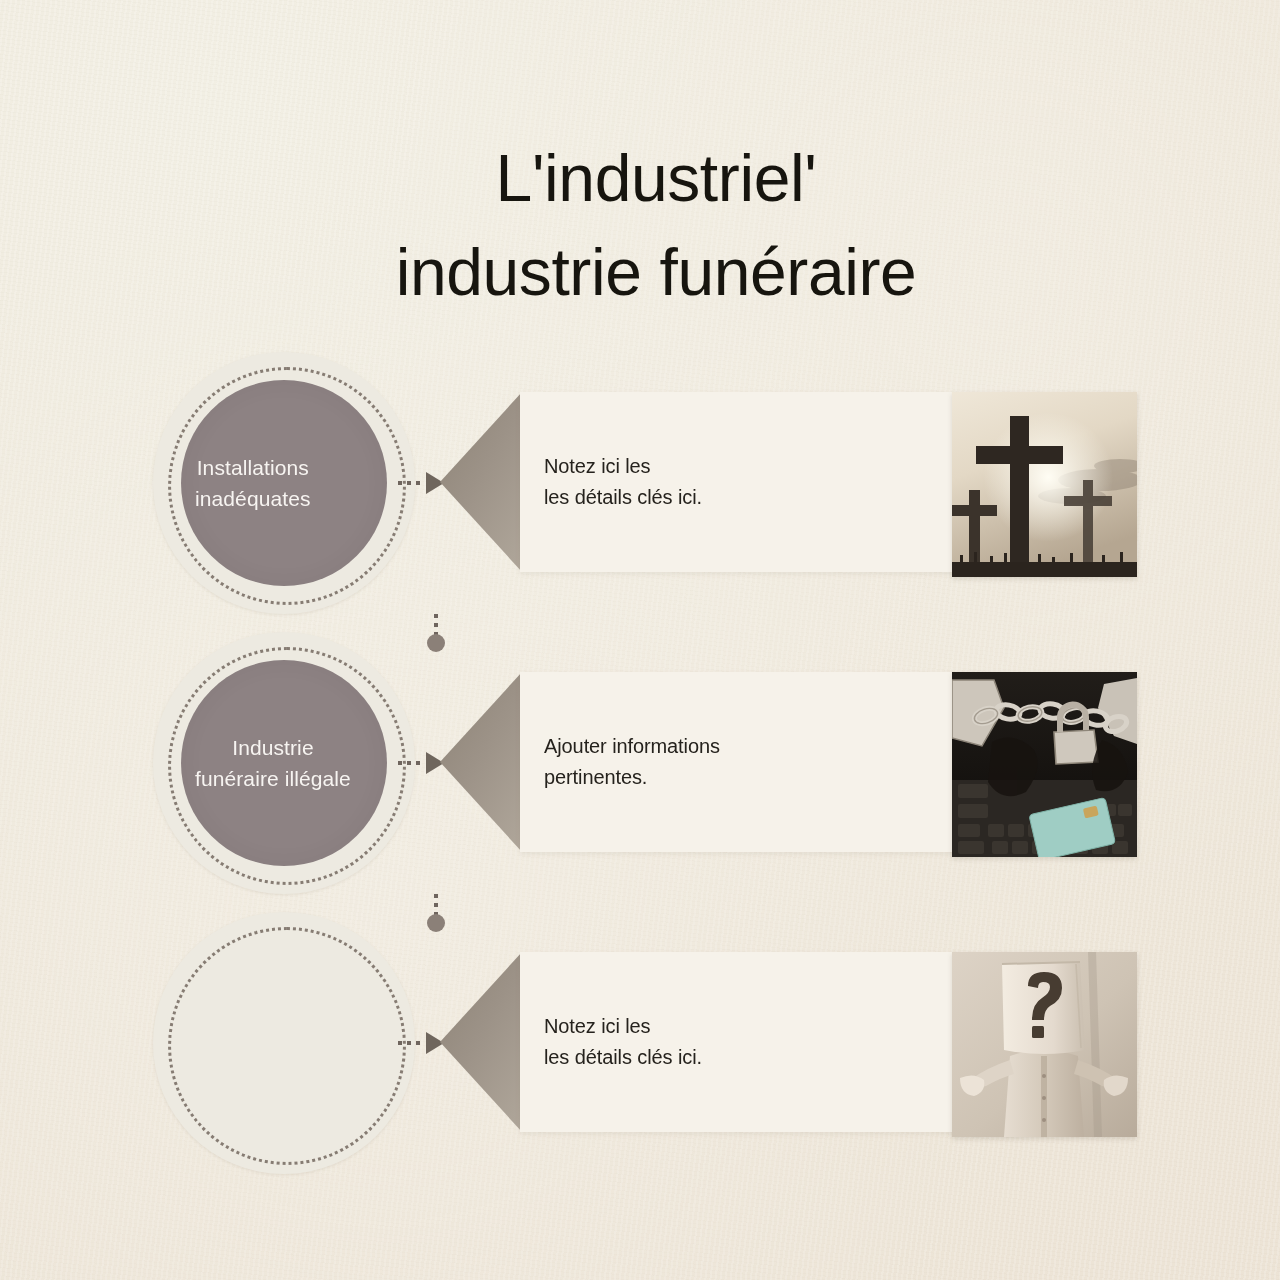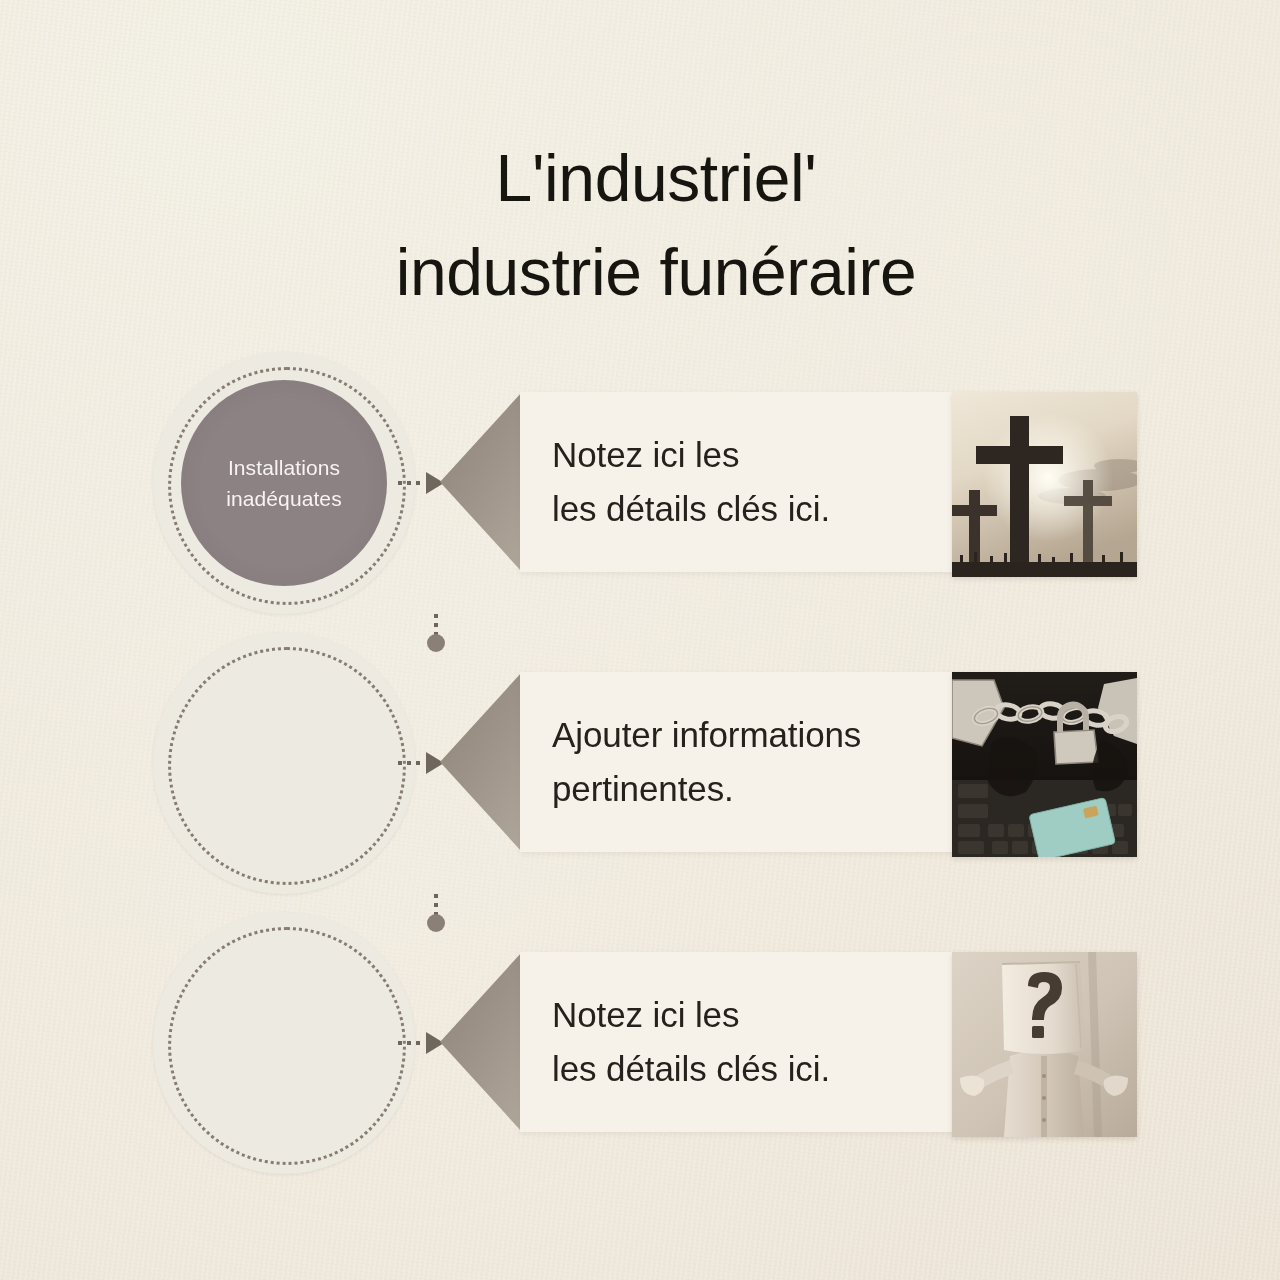--- a/index.html
+++ b/index.html
@@ -80,21 +80,21 @@
     opacity: .92;
   }
   .disc {
     position: absolute;
     left: 28px; top: 28px;
     width: 206px; height: 206px;
     border-radius: 50%;
     background: #8d8283;
     display: flex;
     align-items: center;
-    justify-content: center;
+    justify-content: flex-start;
     box-shadow: inset 0 0 26px rgba(0,0,0,.045);
   }
   .disc-label {
     color: #f7f4f1;
     font-size: 21px;
     line-height: 1.5;
     text-align: center;
     white-space: pre-line;
     padding: 0 14px;
     letter-spacing: .1px;
@@ -156,25 +156,25 @@
     position: absolute;
     left: 520px;
     top: 40px;
     width: 435px;
     height: 180px;
     background: #f6f2ea;
     box-shadow: 0 2px 5px rgba(120,105,85,.10);
   }
   .panel-text {
     position: absolute;
-    left: 32px;
+    left: 24px;
     top: 50%;
     transform: translateY(-50%);
     color: #25221d;
-    font-size: 35px;
+    font-size: 20px;
     line-height: 1.54;
     white-space: pre-line;
     letter-spacing: -.1px;
   }
 
   
   .thumb {
     position: absolute;
     left: 952px;
     top: 40px;
@@ -267,20 +267,24 @@
         </g>
       </svg>
     </div>
   </div>
 
   <div class="row" id="row-1">
 
     <div class="circle-wrap">
       <div class="halo"></div>
       <div class="dotted-ring"></div>
+      <div class="disc">
+        <div class="disc-label">Industrie
+funéraire illégale</div>
+      </div>
       <div class="stem"></div>
       <div class="node"></div>
     </div>
 
     <div class="lead"></div>
     <div class="lead-arrow"></div>
     <div class="big-tri"></div>
 
     <div class="panel">
       <div class="panel-text">Ajouter informations

